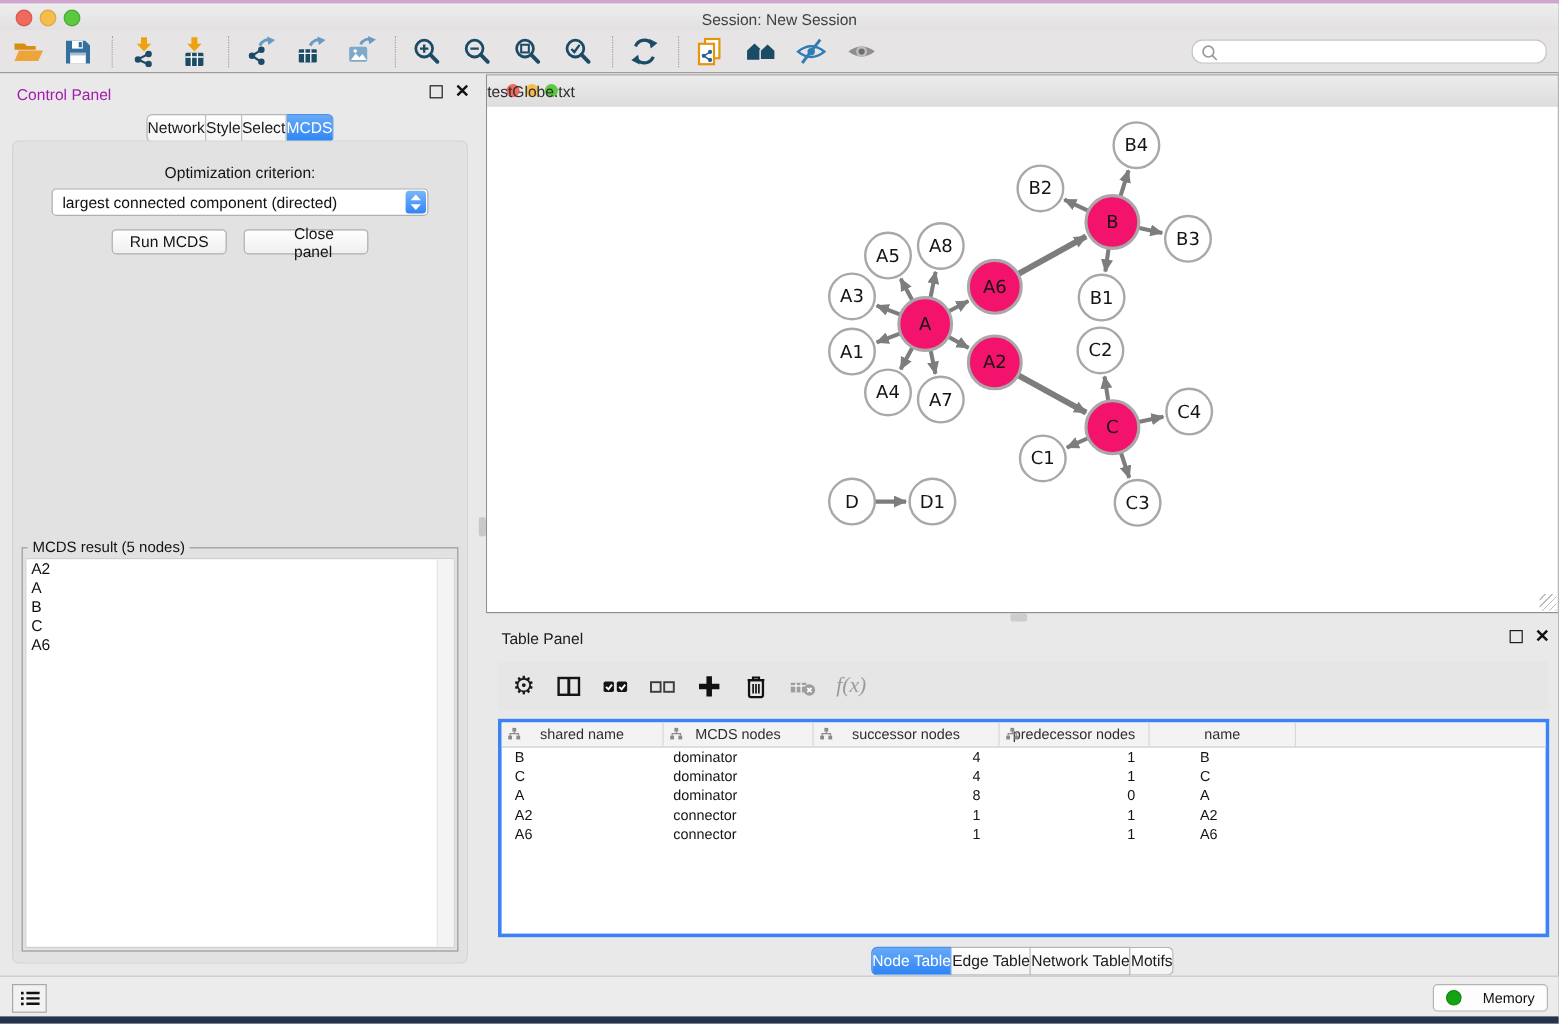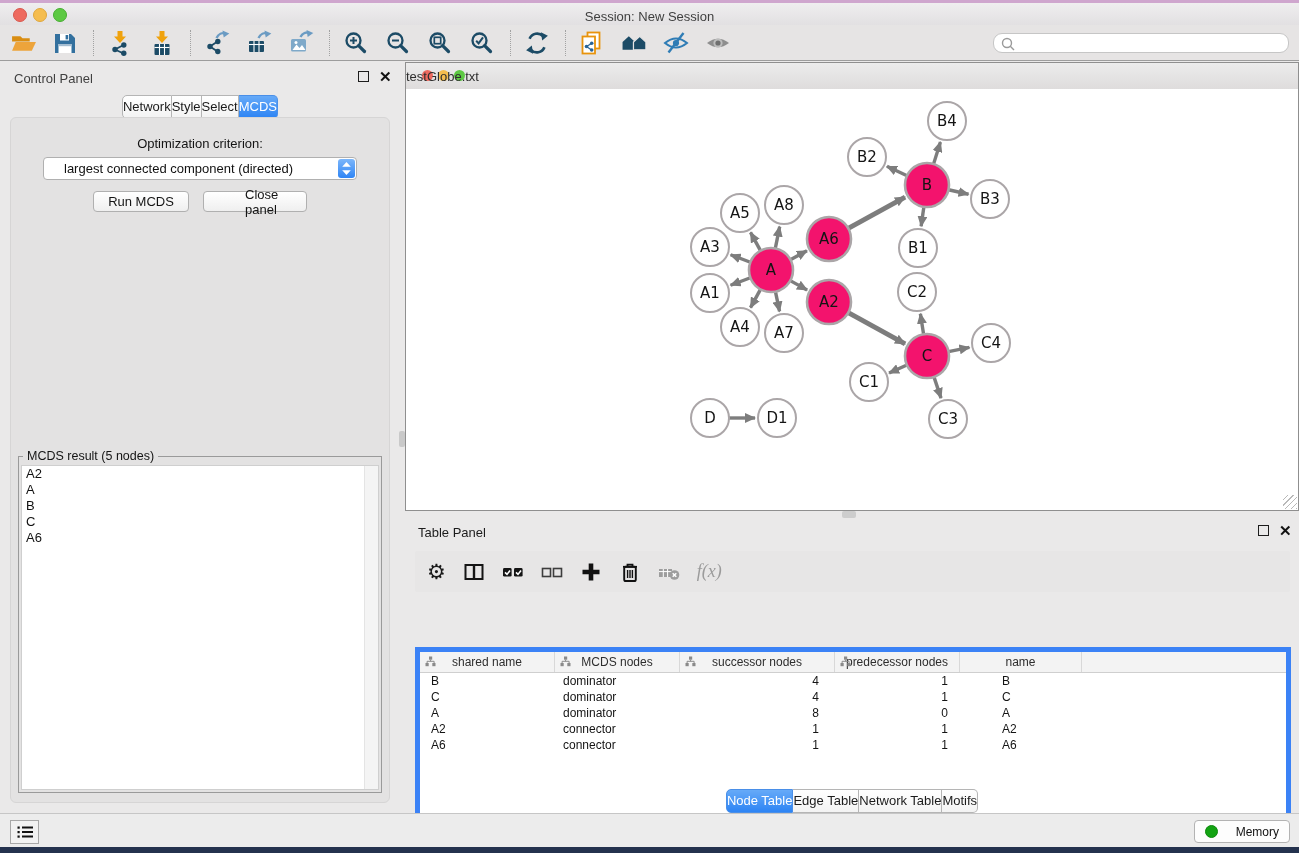--- a/index.html
+++ b/index.html
@@ -19,36 +19,36 @@
   #toolbar{left:0;top:25px;width:1299px;height:36px;background:#e6e4e4;border-bottom:1px solid #9d9d9d;
            display:flex;align-items:center;padding-left:9px;box-sizing:border-box;}
   .tbtn{width:28px;height:28px;display:flex;align-items:center;justify-content:center;margin-right:14px;cursor:default;}
   .tsep{width:0;height:26px;border-left:1px dotted #a2a2a2;margin:0 12px 0 0;}
   .tbtn svg{display:block;}
   #search-wrap{margin-left:auto;margin-right:10px;position:relative;width:296px;height:20px;}
   #search-input{width:100%;height:100%;box-sizing:border-box;border:1px solid #c6c6c6;border-radius:9px;
                 background:#fff;padding:0 6px 0 26px;font-size:12px;outline:none;}
   #search-mag{position:absolute;left:7px;top:3px;}
   
-  #cp-title{left:14px;top:71px;font-size:13px;color:#404040;}
+  #cp-title{left:14px;top:71px;font-size:13px;color:#a21caf;}
   .win-btns{position:absolute;display:flex;gap:10px;align-items:center;}
   .float-box{width:9px;height:9px;border:1.6px solid #1d1d1d;display:inline-block;}
   .close-x{font-size:15px;font-weight:bold;color:#111;line-height:11px;}
   #cp-tabs{left:0;top:95px;width:400px;display:flex;justify-content:center;}
   .seg{display:inline-flex;}
   .sg{background:linear-gradient(#ffffff,#f3f3f3);border:1px solid #b5b5b5;border-left:none;
       font-size:13px;padding:3px 0 4px;color:#1b1b1b;white-space:nowrap;}
   .sg:first-child{border-left:1px solid #b5b5b5;border-radius:5px 0 0 5px;}
   .sg:last-child{border-radius:0 5px 5px 0;}
   .sg.active{background:linear-gradient(#66aaf8,#2d84f4);color:#fff;border-color:#4a8fe8;}
   #cp-body{left:10px;top:117px;width:380px;height:686px;background:#e3e2e2;border:1px solid #d6d5d5;
            border-radius:6px;box-sizing:border-box;}
   #opt-label{left:0;top:136px;width:400px;text-align:center;font-size:13px;color:#141414;}
   #criterion{left:43px;top:157px;width:314px;height:23px;background:#fff;border:1px solid #b0b0b0;
-             border-radius:4px;box-sizing:border-box;font-size:13px;line-height:21px;padding-left:20px;color:#111;}
+             border-radius:4px;box-sizing:border-box;font-size:13px;line-height:21px;padding-left:8px;color:#111;}
   #criterion .stepper{position:absolute;right:1px;top:1px;bottom:1px;width:17px;border-radius:3px;
              background:linear-gradient(#7cb6fa,#2f85f5);display:flex;align-items:center;justify-content:center;}
   .pbtn{position:absolute;height:21px;background:linear-gradient(#ffffff,#efefef);border:1px solid #b0b0b0;
         border-radius:4px;font-size:13px;color:#141414;display:flex;align-items:center;justify-content:center;box-sizing:border-box;}
   #fieldset{left:18px;top:456px;width:364px;height:337px;border:1px solid #9a9a9a;box-sizing:border-box;}
   #fieldset-legend{position:absolute;left:4px;top:-8px;background:#e3e2e2;padding:0 4px;font-size:12.5px;color:#141414;}
   #mcds-listbox{position:absolute;left:2px;top:8px;right:2px;bottom:2px;background:#fff;border:1px solid #cfcfcf;overflow:hidden;}
   #mcds-scroll{position:absolute;right:0;top:0;bottom:0;width:13px;background:#f4f4f4;border-left:1px solid #e4e4e4;}
   .list-item{font-size:13px;line-height:16px;padding-left:4px;color:#111;}
   
@@ -62,21 +62,21 @@
   #net-title{position:absolute;left:0;top:6px;width:100%;text-align:left;font-size:13px;color:#2e2e2e;}
   #net-canvas{position:absolute;left:0;top:26px;right:0;bottom:0;background:#fff;overflow:hidden;}
   #resize-grip{position:absolute;right:1px;bottom:1px;width:14px;height:14px;
      background:repeating-linear-gradient(135deg,transparent 0 3px,#b9b9b9 3px 4px);}
   
   #tp-title{left:418px;top:525px;font-size:13px;color:#1c1c1c;}
   #tp-toolbar{left:415px;top:551px;width:875px;height:41px;background:#e7e6e6;border-radius:2px;
               display:flex;align-items:center;padding-left:12px;box-sizing:border-box;gap:17px;}
   .gear-glyph{font-size:21px;color:#1a1a1a;line-height:21px;}
   .fx{font-family:"Liberation Serif",serif;font-style:italic;font-size:18px;color:#9b9b9b;}
-  #data-table{left:415px;top:599px;width:876px;height:182px;background:#fff;border:5px solid #3b82f6;box-sizing:border-box;overflow:hidden;margin-top:48px;}
+  #data-table{left:415px;top:599px;width:876px;height:182px;background:#fff;border:3px solid #3b82f6;box-sizing:border-box;overflow:hidden;}
   #thead{display:flex;height:20px;background:#f3f3f3;border-bottom:1px solid #cfcfcf;align-items:center;}
   .hcell{position:relative;height:100%;display:flex;align-items:center;justify-content:center;
          border-right:1px solid #d8d8d8;box-sizing:border-box;font-size:12px;color:#2e2e2e;}
   .hcell .tree{position:absolute;left:5px;top:4px;}
   .hc0{width:135px}.hc1{width:125px}.hc2{width:155px}.hc3{width:125px}.hc4{width:122px}
   .hfill{flex:1;height:100%;}
   .trow{display:flex;height:16px;align-items:center;}
   .tcell{font-size:12px;color:#141414;box-sizing:border-box;white-space:nowrap;}
   .c0{width:135px;padding-left:11px;}
   .c1{width:125px;padding-left:8px;}

